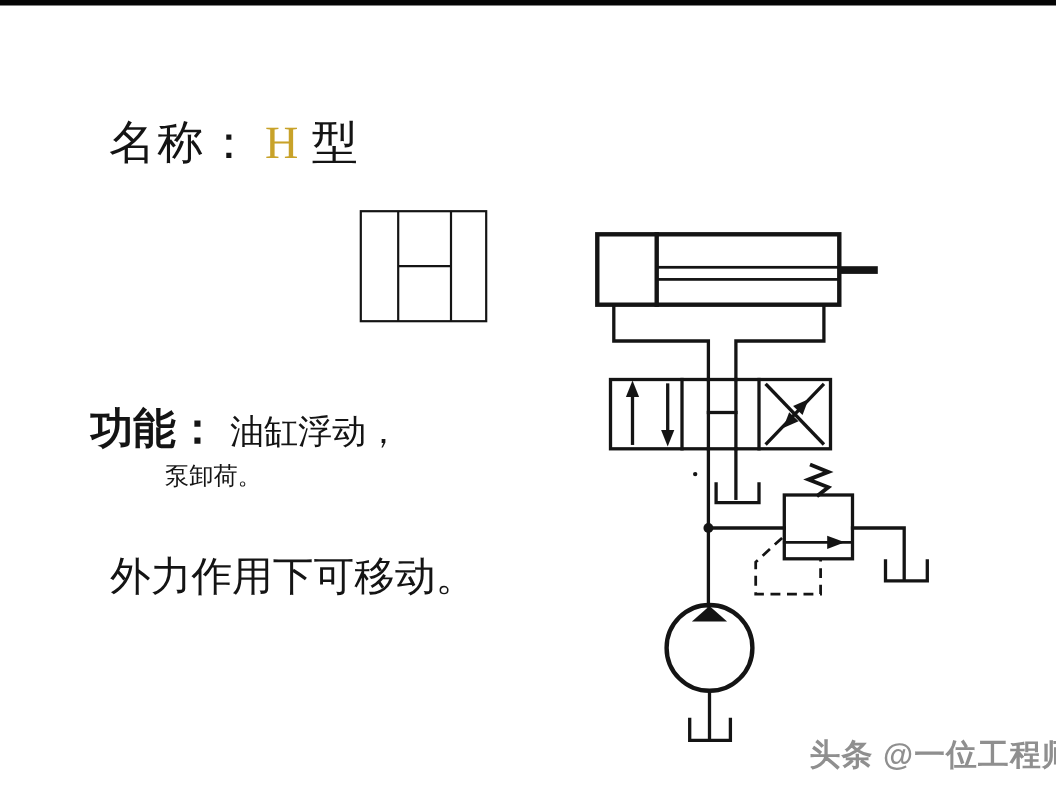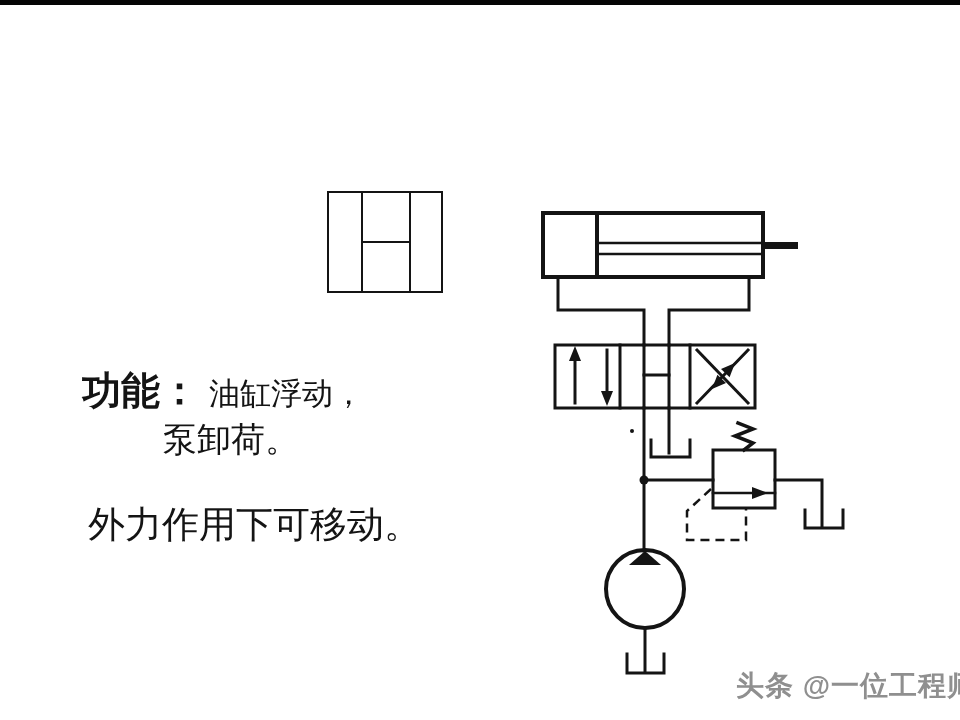--- a/index.html
+++ b/index.html
@@ -6,37 +6,40 @@
   .slide{
     position:relative;width:960px;height:720px;background:#ffffff;overflow:hidden;
     font-family:"Liberation Serif","DejaVu Serif",serif;color:#141414;
   }
   .top-rule{position:absolute;left:0;top:0;width:960px;height:5px;background:#050505;}
   .title{position:absolute;left:99px;top:102px;font-size:42px;letter-spacing:2px;white-space:nowrap;}
   .title .hl{color:#C8A229;margin-left:10px;margin-right:10px;font-family:"Liberation Serif","DejaVu Serif",serif;}
   .fn-line{position:absolute;white-space:nowrap;line-height:1.15;}
   .fn-l1{left:82px;top:369px;font-size:31px;}
   .fn-l1 .fn-label{font-size:39px;font-weight:bold;margin-right:10px;}
-  .fn-l2{left:163px;top:420px;font-size:34px;}
+  .fn-l2{left:150px;top:420px;font-size:22px;}
   .fn-l3{left:84px;top:462px;font-size:37px;}
-  .fn-l4{left:88px;top:504px;font-size:37px;}
+  .fn-l4{left:100px;top:504px;font-size:37px;}
   .watermark{
     position:absolute;left:736px;top:667px;font-size:28px;font-weight:bold;
     font-family:"Liberation Sans","DejaVu Sans",sans-serif;
     color:#8f8f8f;text-shadow:2px 2px 0 #ffffff;white-space:nowrap;letter-spacing:1px;
   }
   svg.diagram{position:absolute;left:0;top:0;}
 </style>
 </head>
 <body>
 
 <div class="slide">
 
   <div class="top-rule"></div>
 
+  <div class="title">
+    <span>名称：</span><span class="hl">H</span><span>型</span>
+  </div>
 
   <svg class="diagram" width="960" height="720" viewBox="0 0 960 720">
 
     <g stroke="#141414" stroke-width="2" fill="none">
       <rect x="328" y="192" width="114" height="100"></rect>
       <line x1="362" y1="192" x2="362" y2="292"></line>
       <line x1="410" y1="192" x2="410" y2="292"></line>
       <line x1="362" y1="242" x2="410" y2="242"></line>
     </g>
 

